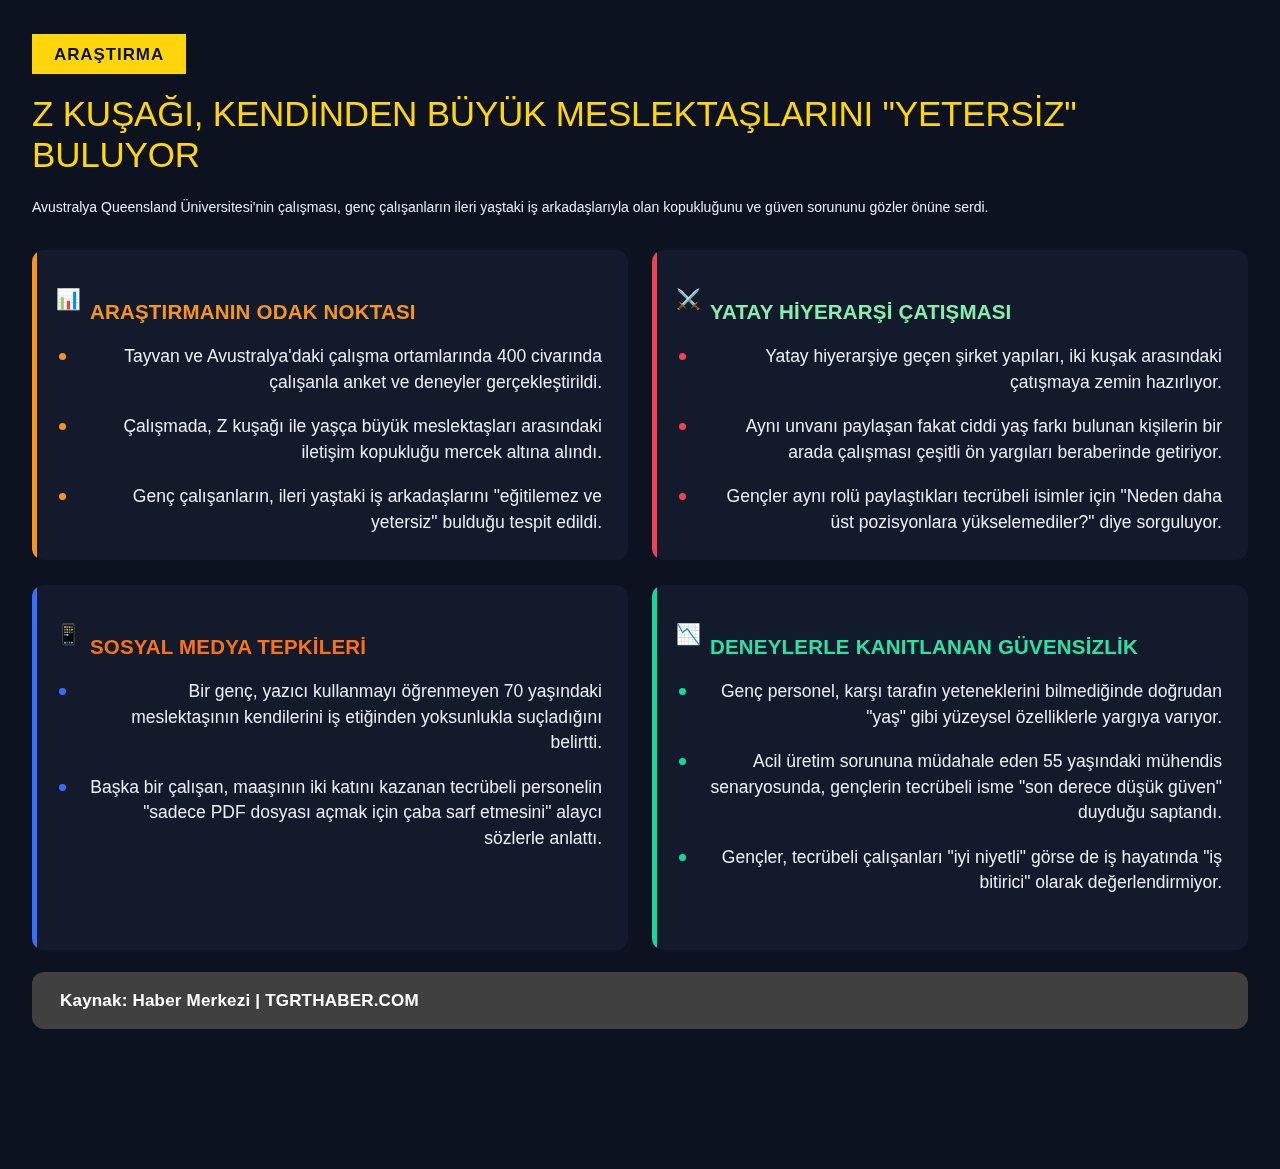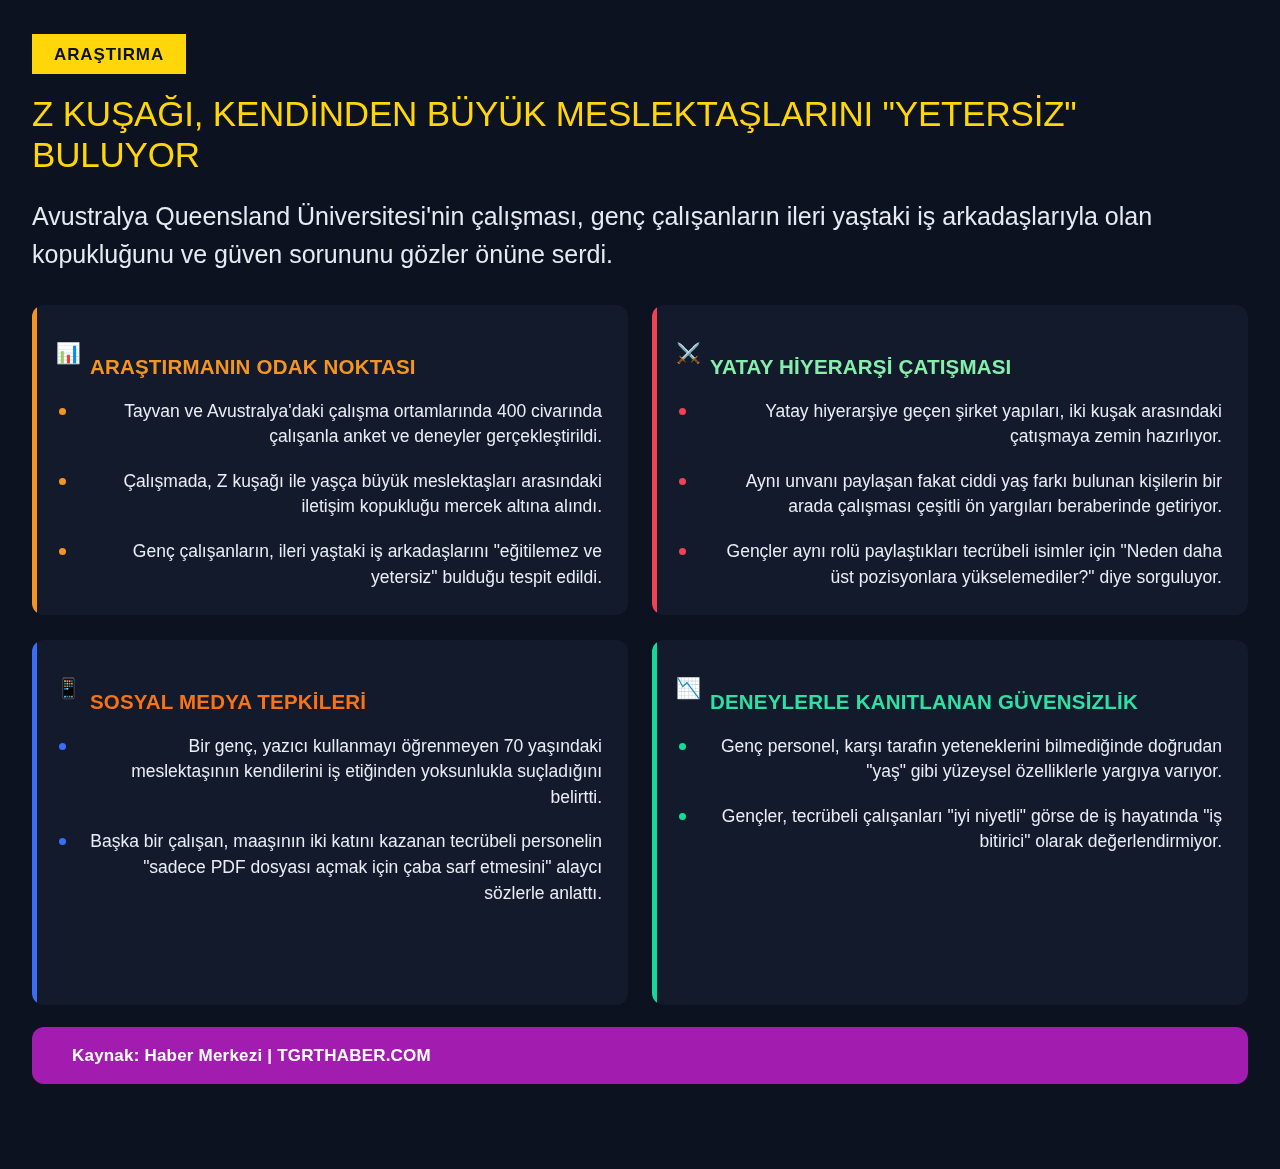--- a/index.html
+++ b/index.html
@@ -40,21 +40,21 @@
     font-size: 35px;
     font-weight: normal;
     line-height: 1.16;
     letter-spacing: -0.2px;
     margin: 20px 0 0 0;
     max-width: 1160px;
   }
 
   .subtitle {
     color: #e6eaf2;
-    font-size: 25px;
+    font-size: 14px;
     line-height: 1.52;
     margin: 22px 0 0 0;
     max-width: 1185px;
     font-weight: 400;
   }
 
   
   .grid {
     margin-top: 32px;
     display: grid;
@@ -124,26 +124,26 @@
 
   
   .card-1 { min-height: 310px; }
   .card-2 { min-height: 310px; }
   .card-3 { min-height: 365px; }
   .card-4 { min-height: 365px; }
 
   
   .footer {
     margin-top: 22px;
-    background: #a21caf;
+    background: #404040;
     border-radius: 12px;
     height: 57px;
     display: flex;
     align-items: center;
-    padding: 0 40px;
+    padding: 0 28px;
     box-sizing: border-box;
   }
   .footer-text {
     color: #ffffff;
     font-size: 17px;
     font-weight: bold;
     letter-spacing: 0.2px;
   }
 </style>
 </head>
@@ -194,20 +194,21 @@
         </ul>
       </div>
       <div class="card card-4">
         <span class="accent" style="background: rgb(19, 217, 153);"></span>
         <div class="card-head">
           <span class="card-icon">📉</span>
           <span class="card-title" style="color: rgb(46, 224, 164);">DENEYLERLE KANITLANAN GÜVENSİZLİK</span>
         </div>
         <ul class="bullets">
           <li><span class="dot" style="background: rgb(19, 217, 153);"></span><span>Genç personel, karşı tarafın yeteneklerini bilmediğinde doğrudan "yaş" gibi yüzeysel özelliklerle yargıya varıyor.</span></li>
+          <li><span class="dot" style="background: rgb(19, 217, 153);"></span><span>Acil üretim sorununa müdahale eden 55 yaşındaki mühendis senaryosunda, gençlerin tecrübeli isme "son derece düşük güven" duyduğu saptandı.</span></li>
           <li><span class="dot" style="background: rgb(19, 217, 153);"></span><span>Gençler, tecrübeli çalışanları "iyi niyetli" görse de iş hayatında "iş bitirici" olarak değerlendirmiyor.</span></li>
         </ul>
       </div>
     </div>
 
   <div class="footer">
     <span class="footer-text">Kaynak: Haber Merkezi | TGRTHABER.COM</span>
   </div>
 
 </div>

